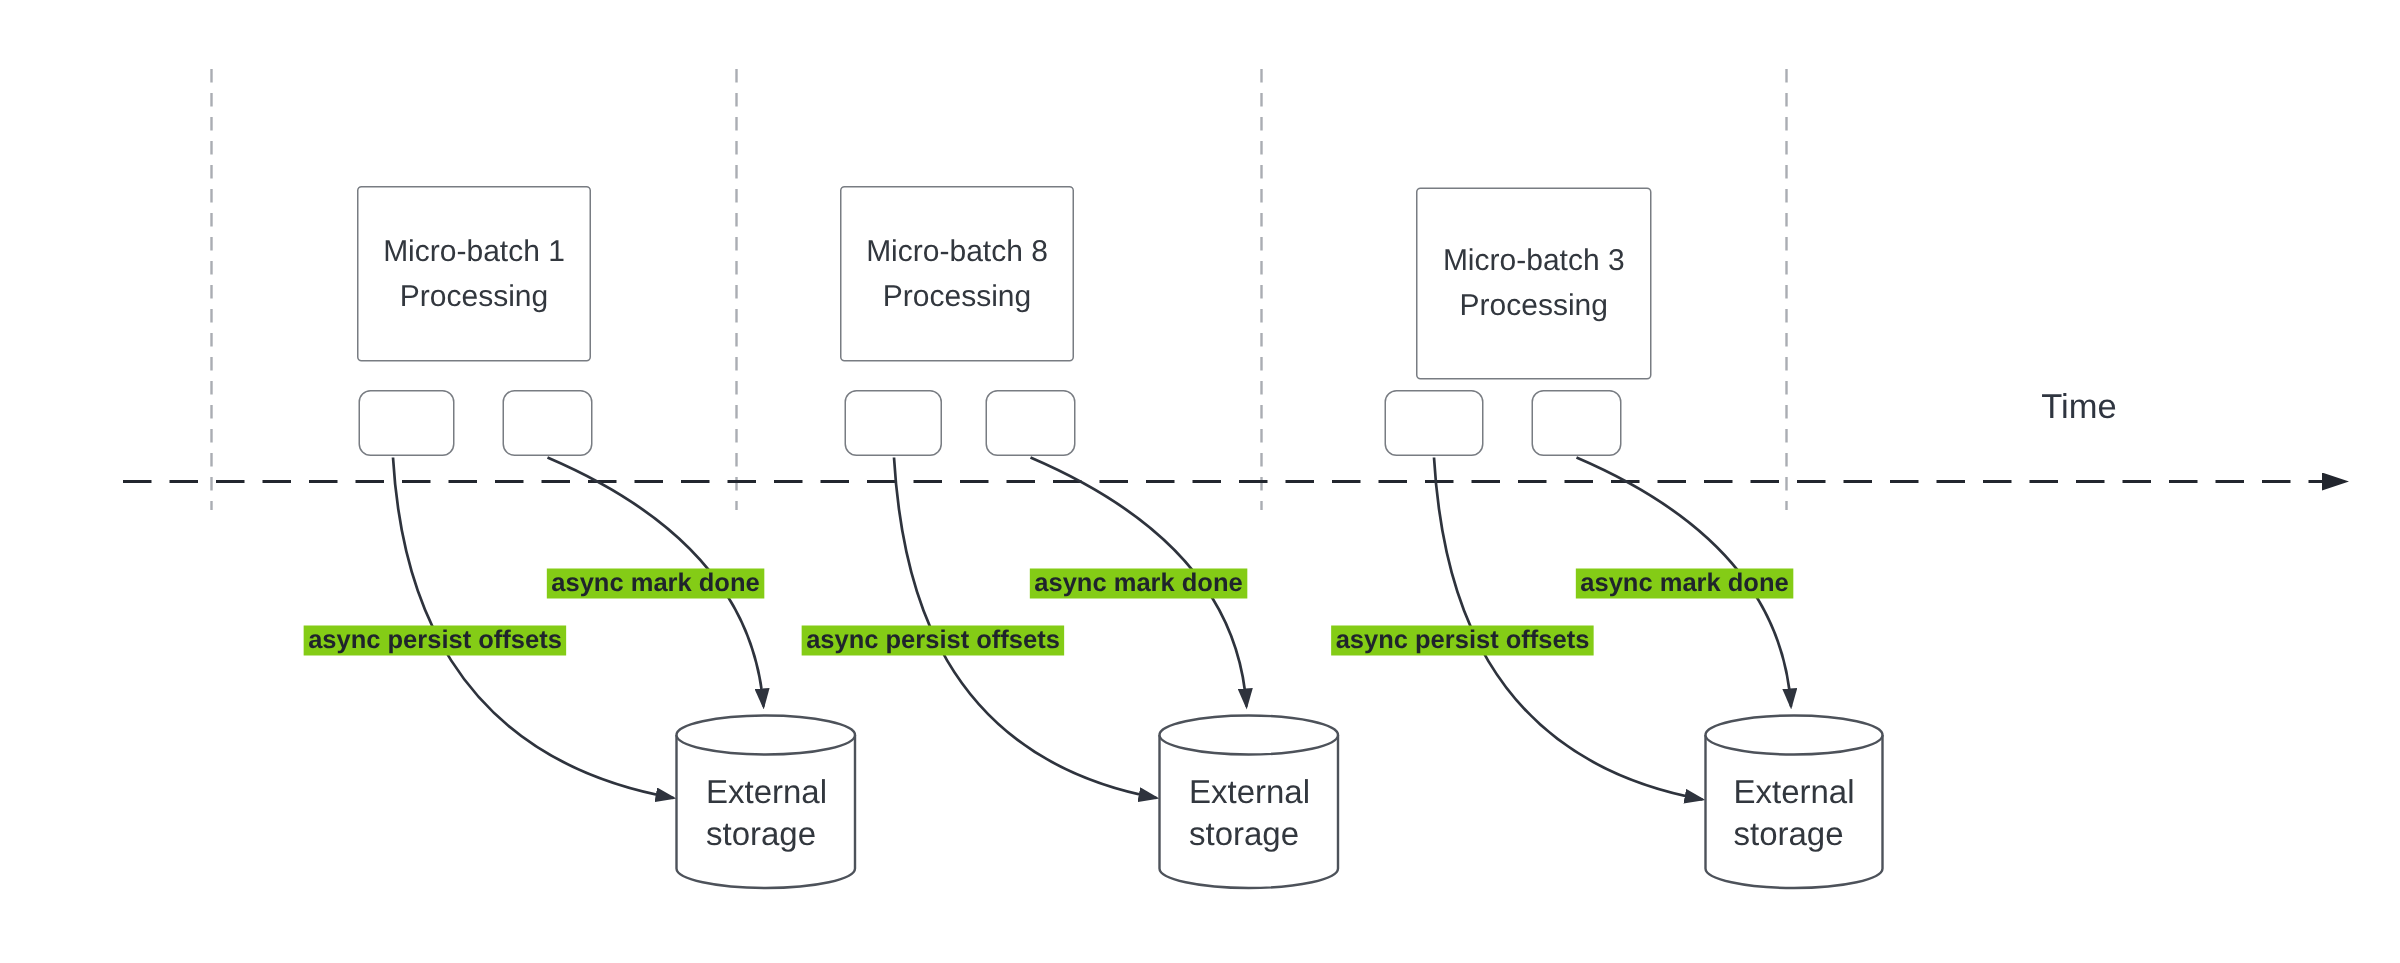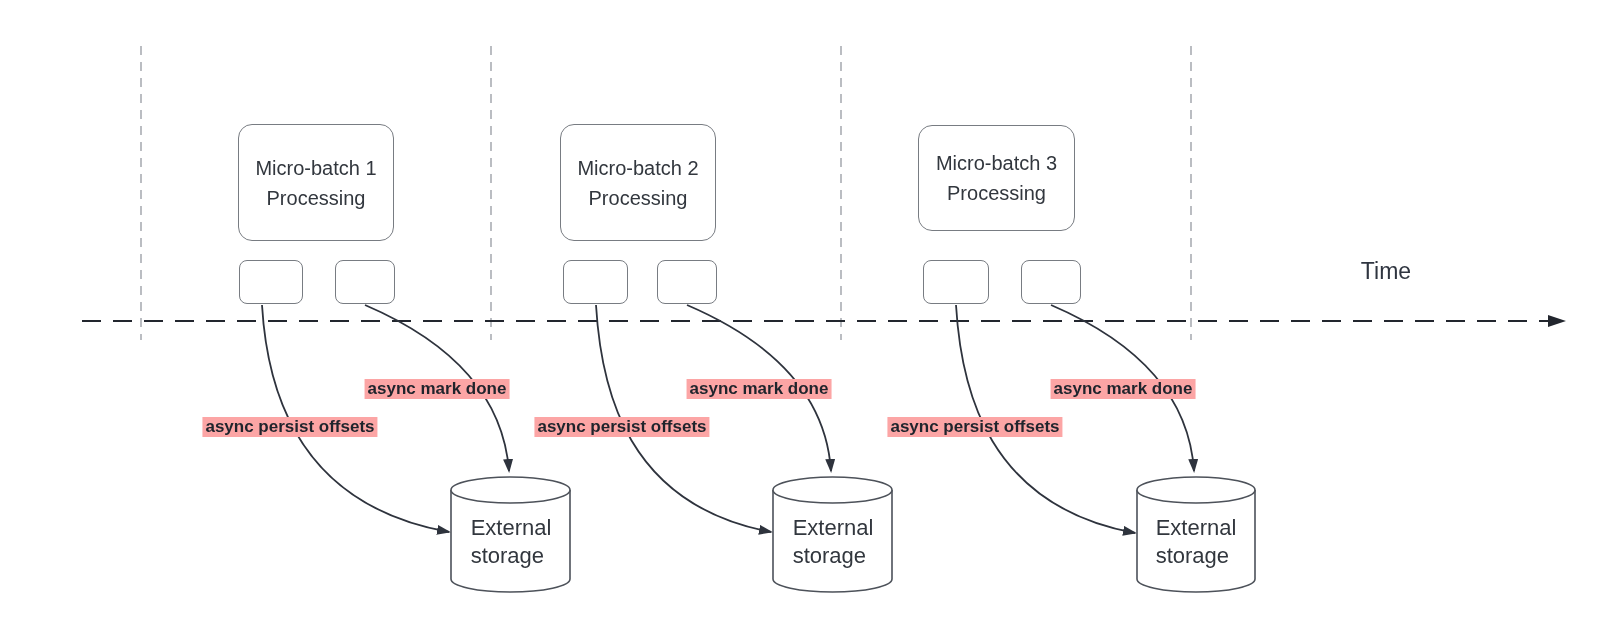--- a/index.html
+++ b/index.html
@@ -14,21 +14,21 @@
   }
   .strokes {
     position: absolute;
     left: 0; top: 0;
     width: 1600px;
     height: 642px;
   }
   .proc-box {
     position: absolute;
     border: 1.6px solid #787c82;
-    border-radius: 14px;
+    border-radius: 3px;
     background: #ffffff;
     display: flex;
     flex-direction: column;
     align-items: center;
     justify-content: center;
     text-align: center;
     font-size: 20px;
     line-height: 30px;
     color: #32373e;
   }
@@ -38,21 +38,21 @@
     border: 1.6px solid #787c82;
     border-radius: 8px;
     background: #ffffff;
   }
   .arrow-label {
     position: absolute;
     transform: translate(-50%, -50%);
     font-size: 17px;
     font-weight: bold;
     color: #1f242c;
-    background: #fca5a5;
+    background: #84cc16;
     padding: 0 3px;
     white-space: nowrap;
   }
   .storage-label {
     position: absolute;
     transform: translate(-50%, -50%);
     text-align: left;
     font-size: 22px;
     line-height: 28px;
     color: #32373e;
@@ -110,24 +110,24 @@
       <path d="M1137,490 L1137,579 A59,13 0 0 0 1255,579 L1255,490" fill="#ffffff" stroke="#4d525a" stroke-width="1.6"></path>
       <ellipse cx="1196" cy="490" rx="59" ry="13" fill="#ffffff" stroke="#4d525a" stroke-width="1.6"></ellipse>
     </g>
   </svg>
 
   <div class="proc-box" style="left:238px; top:124px; width:156px; height:117px;">
     <div>Micro-batch 1</div>
     <div>Processing</div>
   </div>
   <div class="proc-box" style="left:560px; top:124px; width:156px; height:117px;">
-    <div>Micro-batch 2</div>
+    <div>Micro-batch 8</div>
     <div>Processing</div>
   </div>
-  <div class="proc-box" style="left:918px; top:125px; width:157px; height:106px;">
+  <div class="proc-box" style="left:944px; top:125px; width:157px; height:128px;">
     <div>Micro-batch 3</div>
     <div>Processing</div>
   </div>
 
   <div class="mini-box" style="left:239px; top:260px; width:64px;"></div>
   <div class="mini-box" style="left:335px; top:260px; width:60px;"></div>
   <div class="mini-box" style="left:563px; top:260px; width:65px;"></div>
   <div class="mini-box" style="left:657px; top:260px; width:60px;"></div>
   <div class="mini-box" style="left:923px; top:260px; width:66px;"></div>
   <div class="mini-box" style="left:1021px; top:260px; width:60px;"></div>

